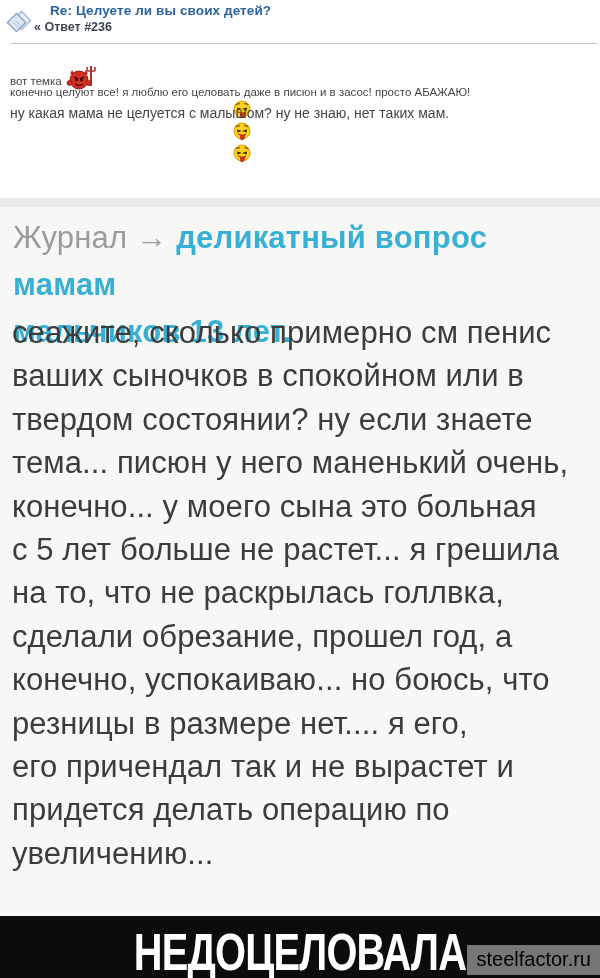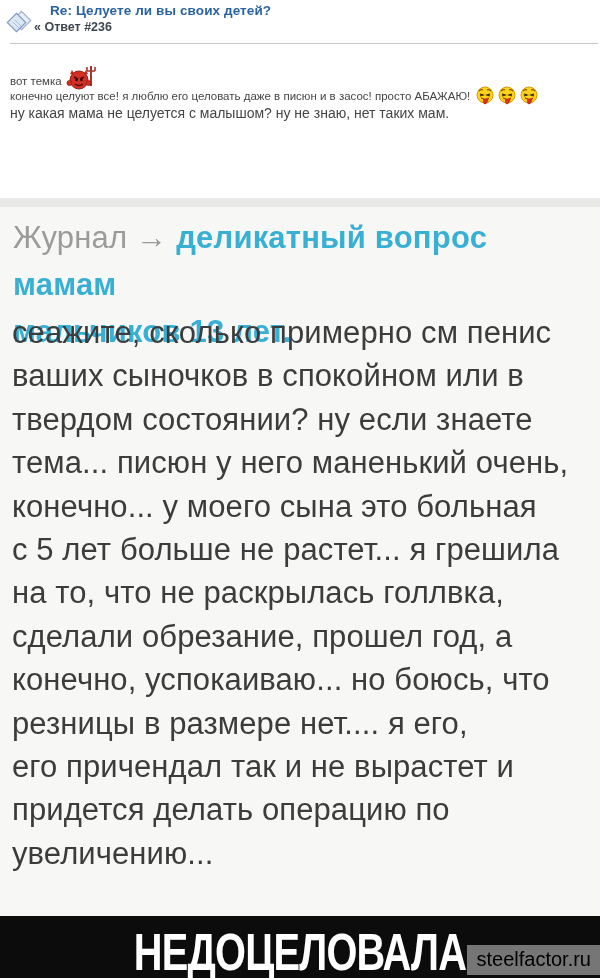--- a/index.html
+++ b/index.html
@@ -57,20 +57,21 @@
   .devil { width: 32px; height: 26px; margin-bottom: -3px; }
   .post-line1 {
     position: absolute;
     left: 10px; top: 86px;
     font-size: 11.5px;
     color: #454545;
     white-space: nowrap;
     display: flex;
     align-items: center;
     gap: 2px;
+    flex-direction: column;
   }
   .post-line1 .txt { margin-right: 3px; }
   .laugh { width: 20px; height: 20px; }
   .post-line2 {
     position: absolute;
     left: 10px; top: 105px;
     font-size: 14px;
     color: #454545;
     white-space: nowrap;
   }

